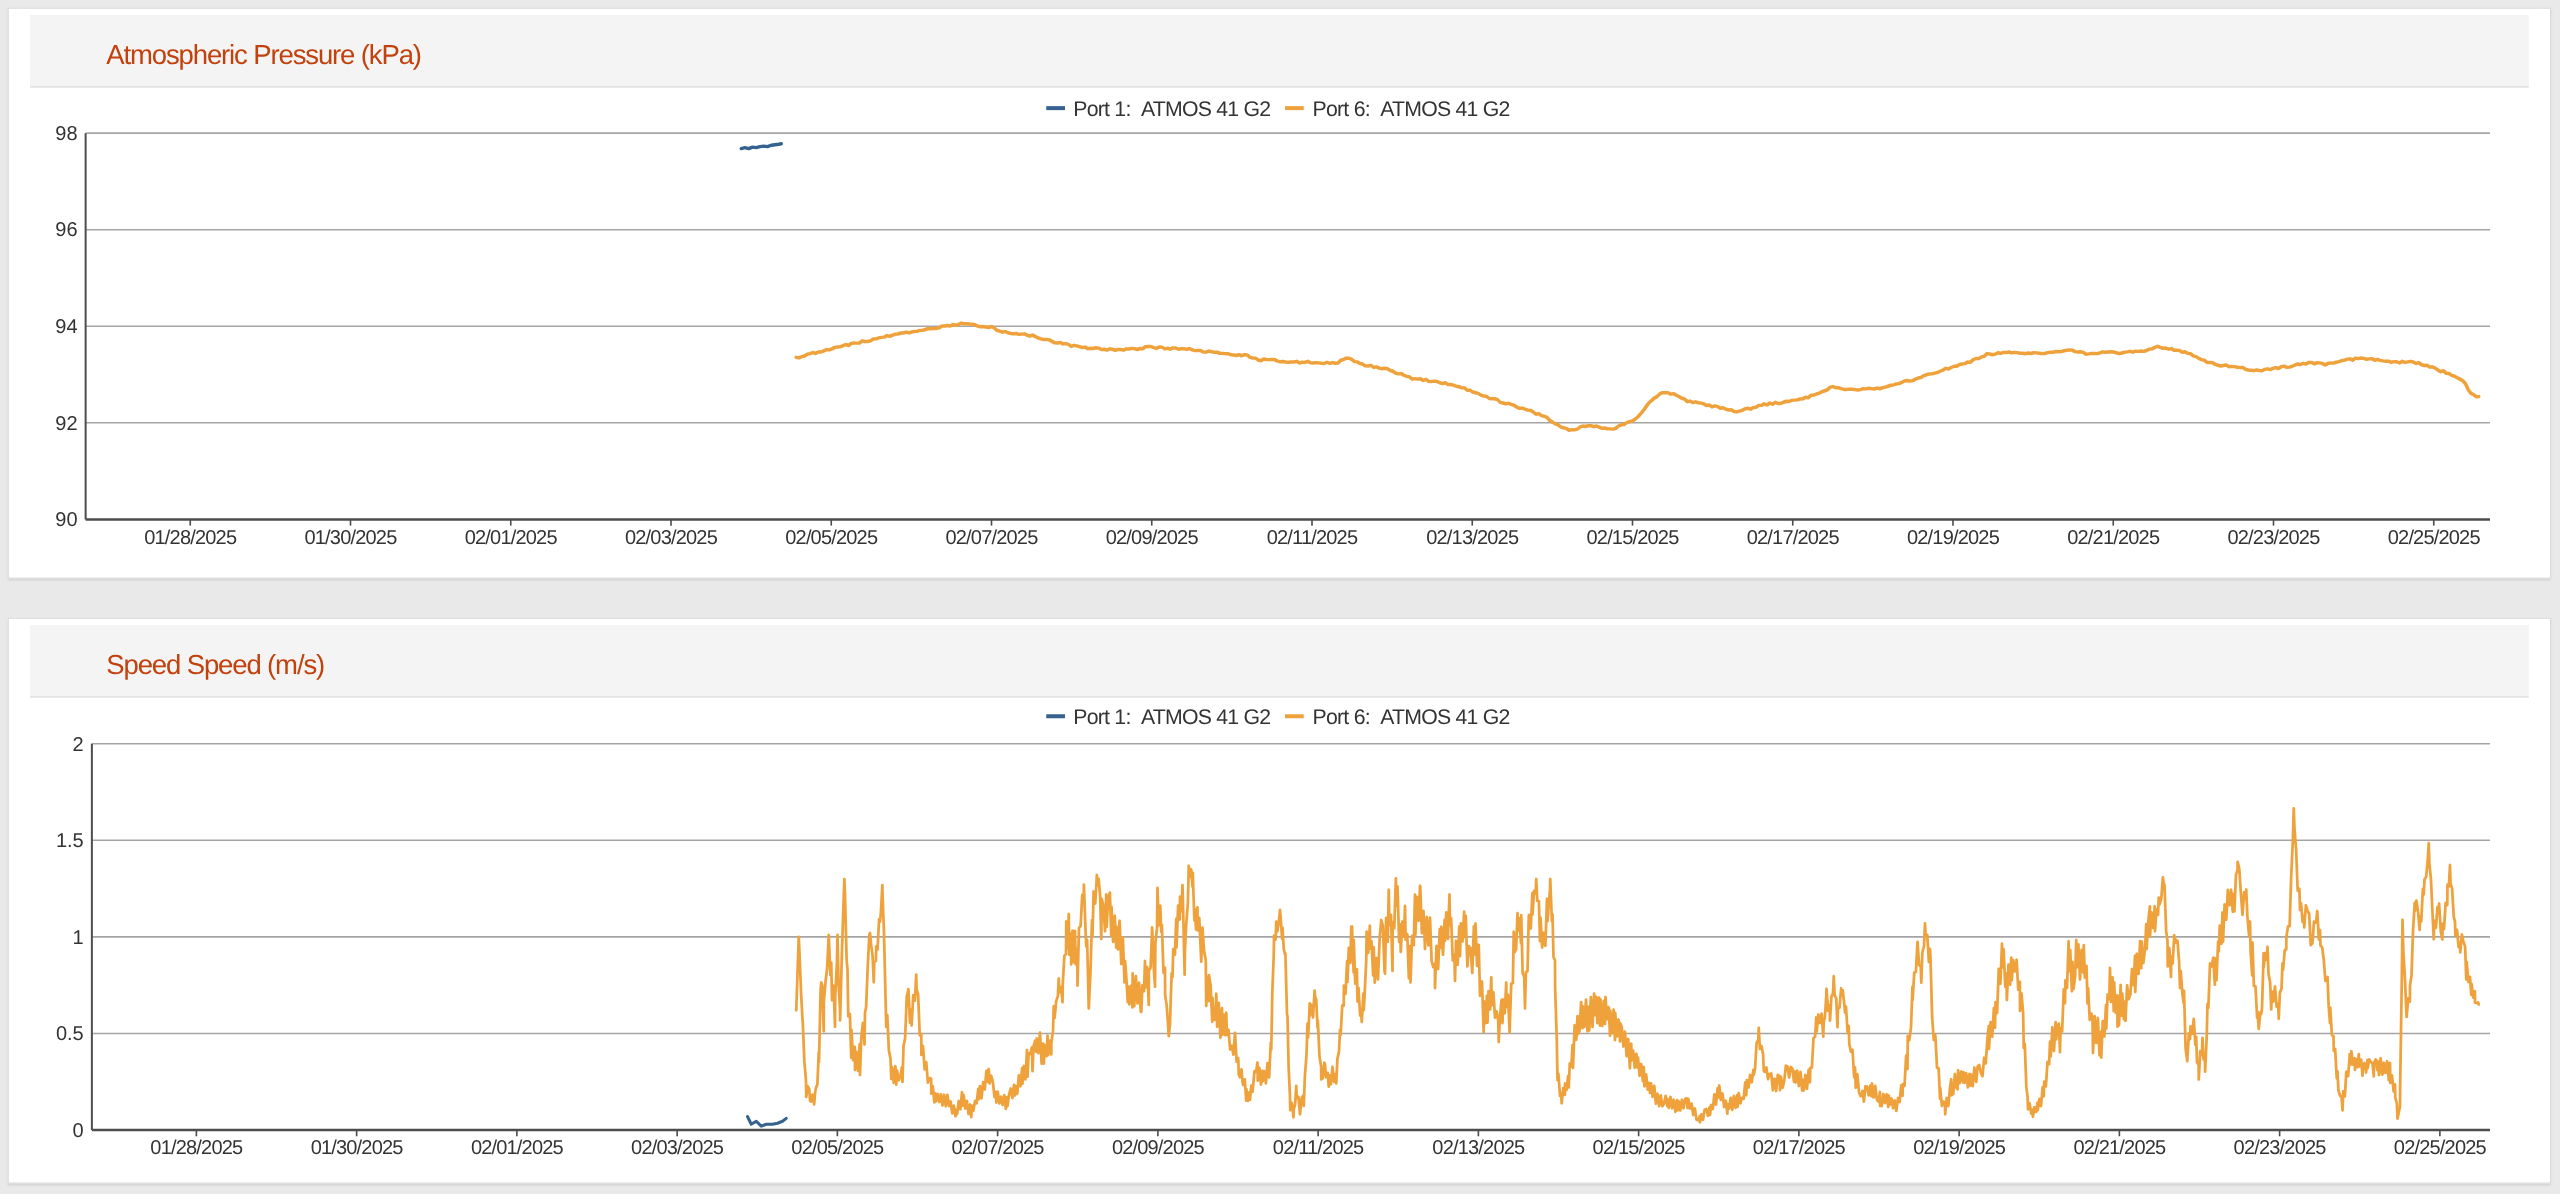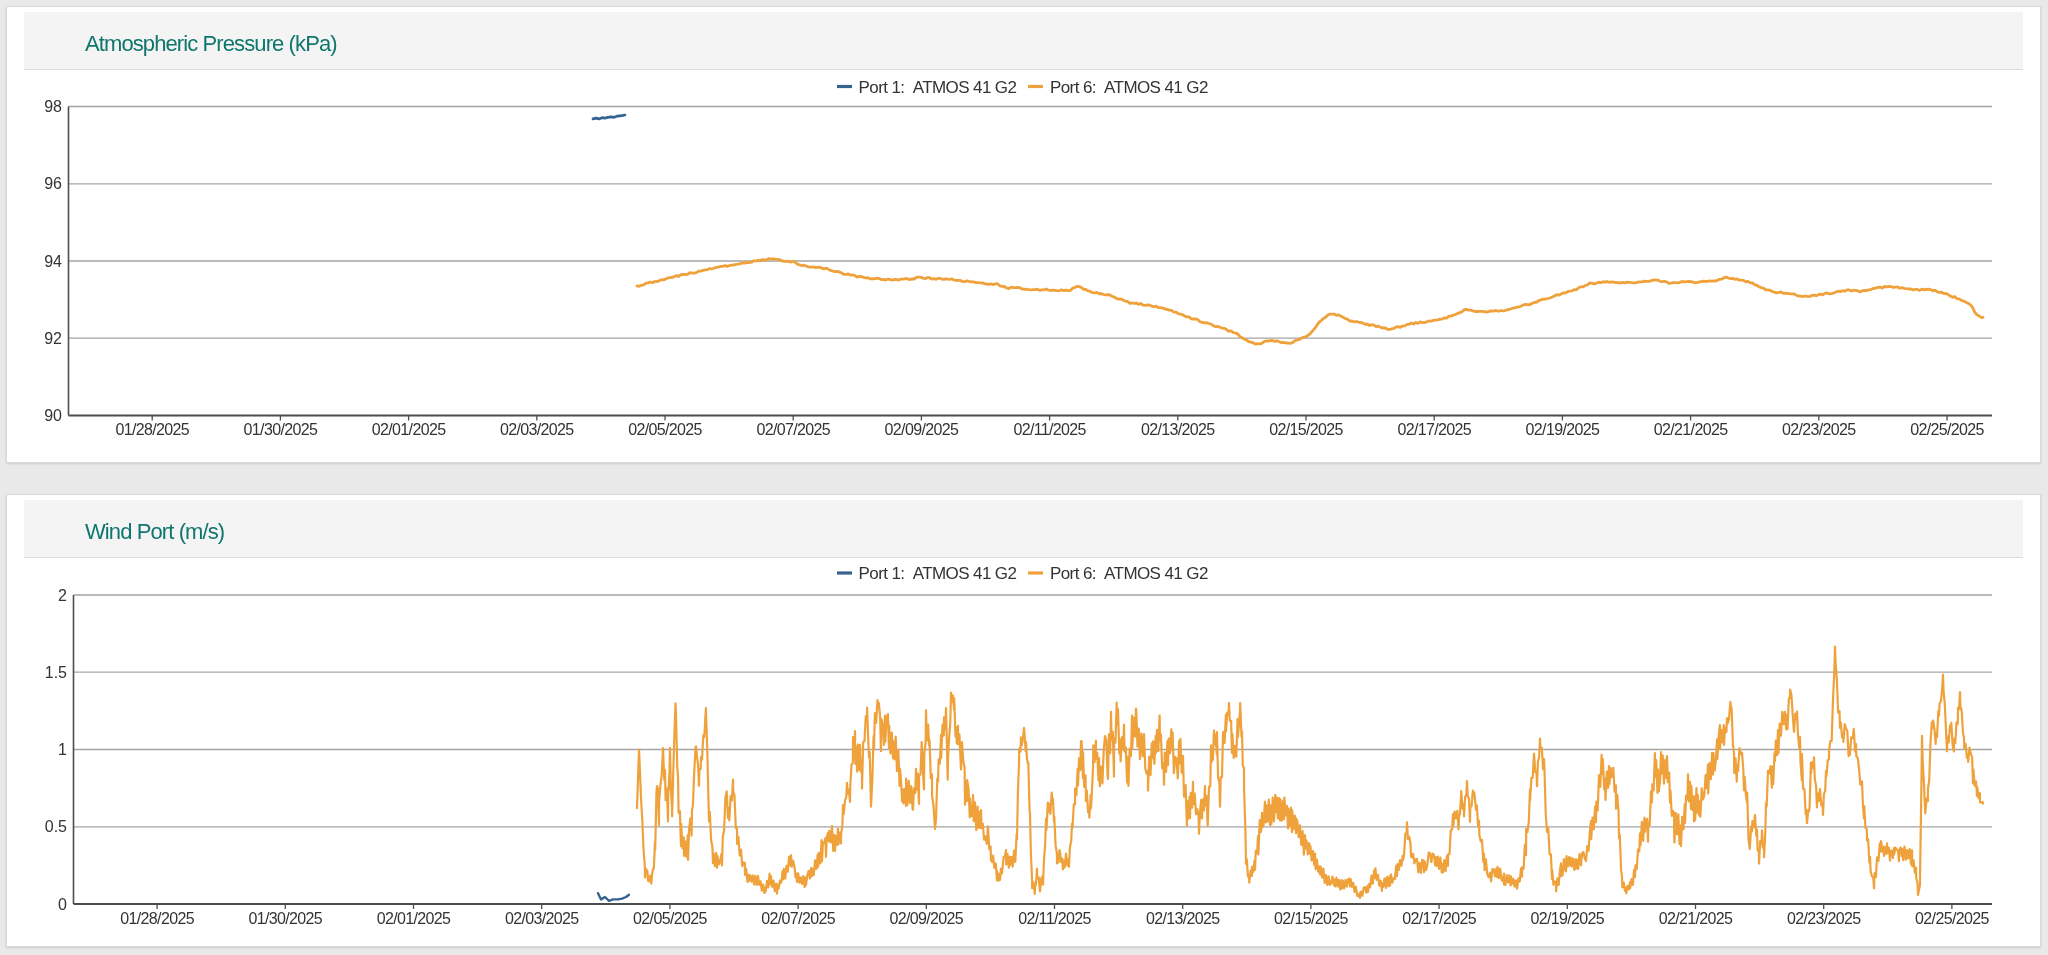--- a/index.html
+++ b/index.html
@@ -1,29 +1,29 @@
 <!DOCTYPE html>
 <html><head><meta charset="utf-8">
 <style>
 html,body{margin:0;padding:0;}
 body{width:2048px;height:955px;background:#e9e9e9;font-family:"Liberation Sans",sans-serif;overflow:hidden;position:relative;}
 .card{position:absolute;left:6px;width:2033px;background:#fff;border:1px solid #d9d9d9;box-shadow:0 1px 2px rgba(0,0,0,0.12);}
 .hdr{position:absolute;left:17px;right:17px;background:#f4f4f4;border-bottom:1px solid #ddd;}
-.hdr span{position:absolute;left:61px;top:19px;font-size:22px;letter-spacing:-0.9px;color:#0f766e;}
+.hdr span{position:absolute;left:61px;top:19px;font-size:22px;letter-spacing:-0.9px;color:#c2410c;}
 svg{position:absolute;left:0;top:0;}
 </style></head>
 <body>
 <div class="card" style="top:6px;height:455px;">
   <div class="hdr" style="top:5px;height:57px;">
       <span>Atmospheric Pressure (kPa)</span>
     </div>
 </div>
 <div class="card" style="top:494px;height:451px;">
   <div class="hdr" style="top:5px;height:57px;">
-      <span>Wind Port (m/s)</span>
+      <span>Speed Speed (m/s)</span>
     </div>
 </div>
 <svg width="2048" height="955" viewBox="0 0 2048 955">
 <path d="M837 86.5h15" stroke="#35628f" stroke-width="3.2" fill="none"></path>
     <text x="858.6" y="92.5" font-size="17" letter-spacing="-0.6" fill="#333">Port 1:&nbsp;&nbsp;ATMOS 41 G2</text>
     <path d="M1028 86.5h15" stroke="#efa23b" stroke-width="3.2" fill="none"></path>
     <text x="1050" y="92.5" font-size="17" letter-spacing="-0.6" fill="#333">Port 6:&nbsp;&nbsp;ATMOS 41 G2</text>
 <path d="M68.5 106.5H1992.0" stroke="#a5a5a5" stroke-width="1.3" fill="none"></path>
     <path d="M68.5 183.8H1992.0" stroke="#a5a5a5" stroke-width="1.3" fill="none"></path>
     <path d="M68.5 261.0H1992.0" stroke="#a5a5a5" stroke-width="1.3" fill="none"></path>

